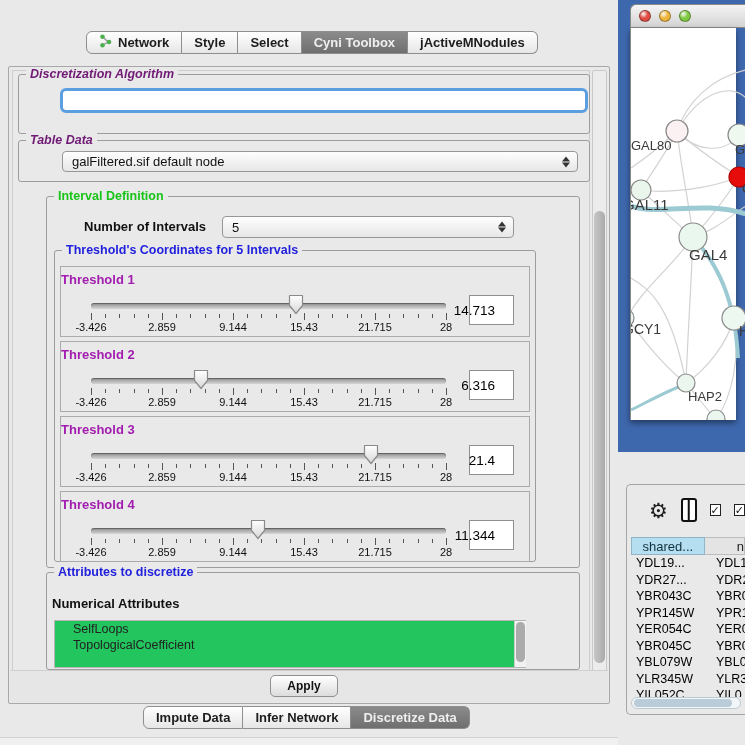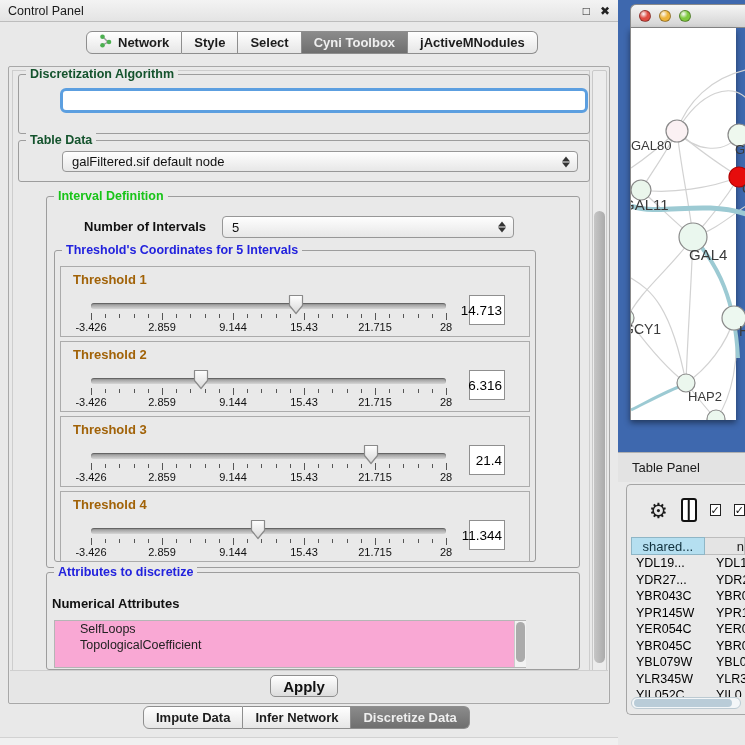--- a/index.html
+++ b/index.html
@@ -34,21 +34,21 @@
     border:1px solid #cdcdcd; background:#e9e9e9; }
   .vscroll { position:absolute; right:2px; top:3px; width:15px; bottom:3px;
     background:#ececec; border:1px solid #c9c9c9; border-radius:2px; }
   .vscroll .thumb { position:absolute; left:1px; width:11px; top:140px; height:452px;
     background:linear-gradient(90deg,#c6c6c6,#ababab); border-radius:6px; }
 
   
   .group { position:absolute; border:1px solid #9d9d9d; border-radius:3px; }
   .group-label { position:absolute; top:-8px; left:7px; background:#e9e9e9; padding:0 4px;
     font-size:12.5px; font-weight:bold; }
-  .gl-plain { color:#14532d; }
+  .gl-plain { color:#701a75;font-style:italic; }
   .gl-green { color:#18c418; }
   .gl-blue  { color:#2222dd; }
 
   
   .combo { position:absolute; border:1px solid #979797; border-radius:4px;
     background:linear-gradient(#fefefe,#e7e7e7); display:flex; align-items:center;
     font-size:13px; color:#111; padding:0 22px 0 9px; }
   .combo .arrows { position:absolute; right:7px; top:50%; transform:translateY(-50%);
     display:flex; flex-direction:column; align-items:center; gap:1px; }
   .combo .arrows i { width:0; height:0; border-left:4px solid transparent; border-right:4px solid transparent; }
@@ -68,46 +68,46 @@
   .overlay .opt { position:absolute; left:3px; font-size:12.5px; color:#000; padding:0 3px; white-space:nowrap; }
   .overlay .opt.b { font-weight:bold; top:20px; }
   .overlay .opt.n { top:34px; }
 
   
   .noi-label { position:absolute; left:84px; top:219px; font-size:13px; font-weight:bold; color:#111; }
 
   
   .tblock { position:absolute; left:60px; width:470px; height:71px;
     border:1px solid #ababab; background:#e9e9e9; }
-  .tblock .tlabel { position:absolute; left:12px; top:5px; font-size:13px; font-weight:bold; color:#a16207; }
+  .tblock .tlabel { position:absolute; left:0; top:5px; font-size:13px; font-weight:bold; color:#a21caf; }
   .tblock .track { position:absolute; left:30px; top:36px; width:355px; height:6px;
     border-radius:3px; background:linear-gradient(#8d8d8d,#d6d6d6); box-shadow:inset 0 1px 1px rgba(0,0,0,.35); }
   .tblock .tick { position:absolute; width:1px; background:#555; }
   .tblock .tick.minor { top:47px; height:4px; }
   .tblock .tick.major { top:46px; height:7px; }
   .tblock .ticklab { position:absolute; top:54px; width:60px; margin-left:-30px;
     text-align:center; font-size:11px; font-weight:normal; color:#111; }
   .tblock .thumb { position:absolute; top:27px; width:18px; height:21px; margin-left:-9px; }
-  .tblock .vbox { position:absolute; left:408px; top:28px; width:36px; height:30px;
+  .tblock .vbox { position:absolute; left:408px; top:28px; width:45px; height:30px;
     background:#fff; border:1px solid #8f8f8f; font-size:13.5px; color:#000;
-    display:flex; align-items:center; justify-content:flex-end; padding-right:2px; }
+    display:flex; align-items:center; justify-content:flex-end; padding-right:18px; }
 
   
   .numattr-label { position:absolute; left:52px; top:596px; font-size:13px; font-weight:bold; color:#111; }
   .attr-list { position:absolute; left:54px; top:620px; width:472px; height:48px;
-    background:#f9a8d4; border:1px solid #b5b5b5; overflow:hidden;padding-left:7px; }
+    background:#22c55e; border:1px solid #b5b5b5; overflow:hidden; }
   .attr-list .row { height:16px; line-height:16px; font-size:12.5px; color:#222; padding-left:18px; white-space:nowrap; }
   .attr-scroll { position:absolute; left:514px; top:621px; width:12px; height:46px; background:#f2f2f2; border-left:1px solid #ccc; }
   .attr-scroll .thumb { position:absolute; left:1px; top:1px; width:9px; height:40px; background:#ababab; border-radius:5px; }
 
   
   .apply-strip { position:absolute; left:10px; top:670px; width:598px; height:32px;
     background:#e6e6e6; border-top:1px solid #cfcfcf; }
   .btn { position:absolute; border:1px solid #8f8f8f; border-radius:5px;
-    background:linear-gradient(#ffffff,#dcdcdc); font-size:15px; font-weight:bold; color:#111;
+    background:linear-gradient(#ffffff,#dcdcdc); font-size:12px; font-weight:bold; color:#111;
     display:flex; align-items:center; justify-content:center; }
   .apply-btn { left:260px; top:4px; width:68px; height:22px; }
 
   .bottom-strip { position:absolute; left:0; top:737px; width:618px; height:8px;
     background:#f0f0f0; border-top:1px solid #d2d2d2; }
 
   
   .desktop-blue { position:absolute; left:618px; top:0; width:127px; height:452px; background:#3e68ae; }
   .mac-titlebar { position:absolute; left:630px; top:4px; width:115px; height:24px;
     background:linear-gradient(#f5f5f5,#d3d3d3); border:1px solid #8a8a8a; border-right:none;
@@ -143,26 +143,20 @@
   .tp-hscroll .thumb { position:absolute; left:2px; top:1px; width:98px; height:8px;
     background:#b9ccd8; border-radius:4px; }
 
   svg text { font-family:"Liberation Sans","DejaVu Sans",sans-serif; }
 </style>
 </head>
 <body>
 
 <div id="app">
 
-  <div class="titlebar">
-    <span>Control Panel</span>
-    <span class="spacer"></span>
-    <span class="win-btn">□</span>
-    <span class="win-btn" style="font-weight:bold">✖</span>
-  </div>
 
   <div class="tabbar top-tabbar" id="topTabs">
       <div class="tab">
         <span><svg class="net-ico" viewBox="0 0 14 14">
             <line x1="4" y1="3" x2="9" y2="8" stroke="#9a9a9a" stroke-width="1.4"></line>
             <line x1="4" y1="11" x2="9" y2="8" stroke="#9a9a9a" stroke-width="1.4"></line>
             <circle cx="3.5" cy="2.8" r="2.3" fill="#4caf50"></circle>
             <circle cx="3.5" cy="11.2" r="2.3" fill="#4caf50"></circle>
             <circle cx="10" cy="8" r="2.3" fill="#4caf50"></circle>
           </svg></span>
@@ -482,23 +476,20 @@
         <circle cx="-6" cy="290" r="9" fill="#eaf6ec" stroke="#8a8a8a" stroke-width="1.2"></circle>
         <text x="-8" y="306" font-size="14" fill="#3a3a3a">GCY1</text>
         <circle cx="103" cy="290" r="12" fill="#edf8f0" stroke="#8a8a8a" stroke-width="1.2"></circle>
         <text x="108" y="308" font-size="14" fill="#3a3a3a">H</text>
         <circle cx="55" cy="355" r="9" fill="#ebf7ee" stroke="#8a8a8a" stroke-width="1.2"></circle>
         <text x="57" y="373" font-size="13" fill="#3a3a3a">HAP2</text>
         <circle cx="85" cy="391" r="9" fill="#ebf7ee" stroke="#8a8a8a" stroke-width="1.2"></circle>
       </svg>
   </div>
 
-  <div class="tp-bar">
-    <span>Table Panel</span>
-  </div>
   <div class="tp-box">
     <div class="tp-toolbar">
       <span class="gear">⚙</span>
       <span class="cols-ico"></span>
       <span class="chk">✓</span>
       <span class="chk">✓</span>
     </div>
     <div class="tp-table">
       <div class="tp-head">
         <div class="h1">shared...</div>

